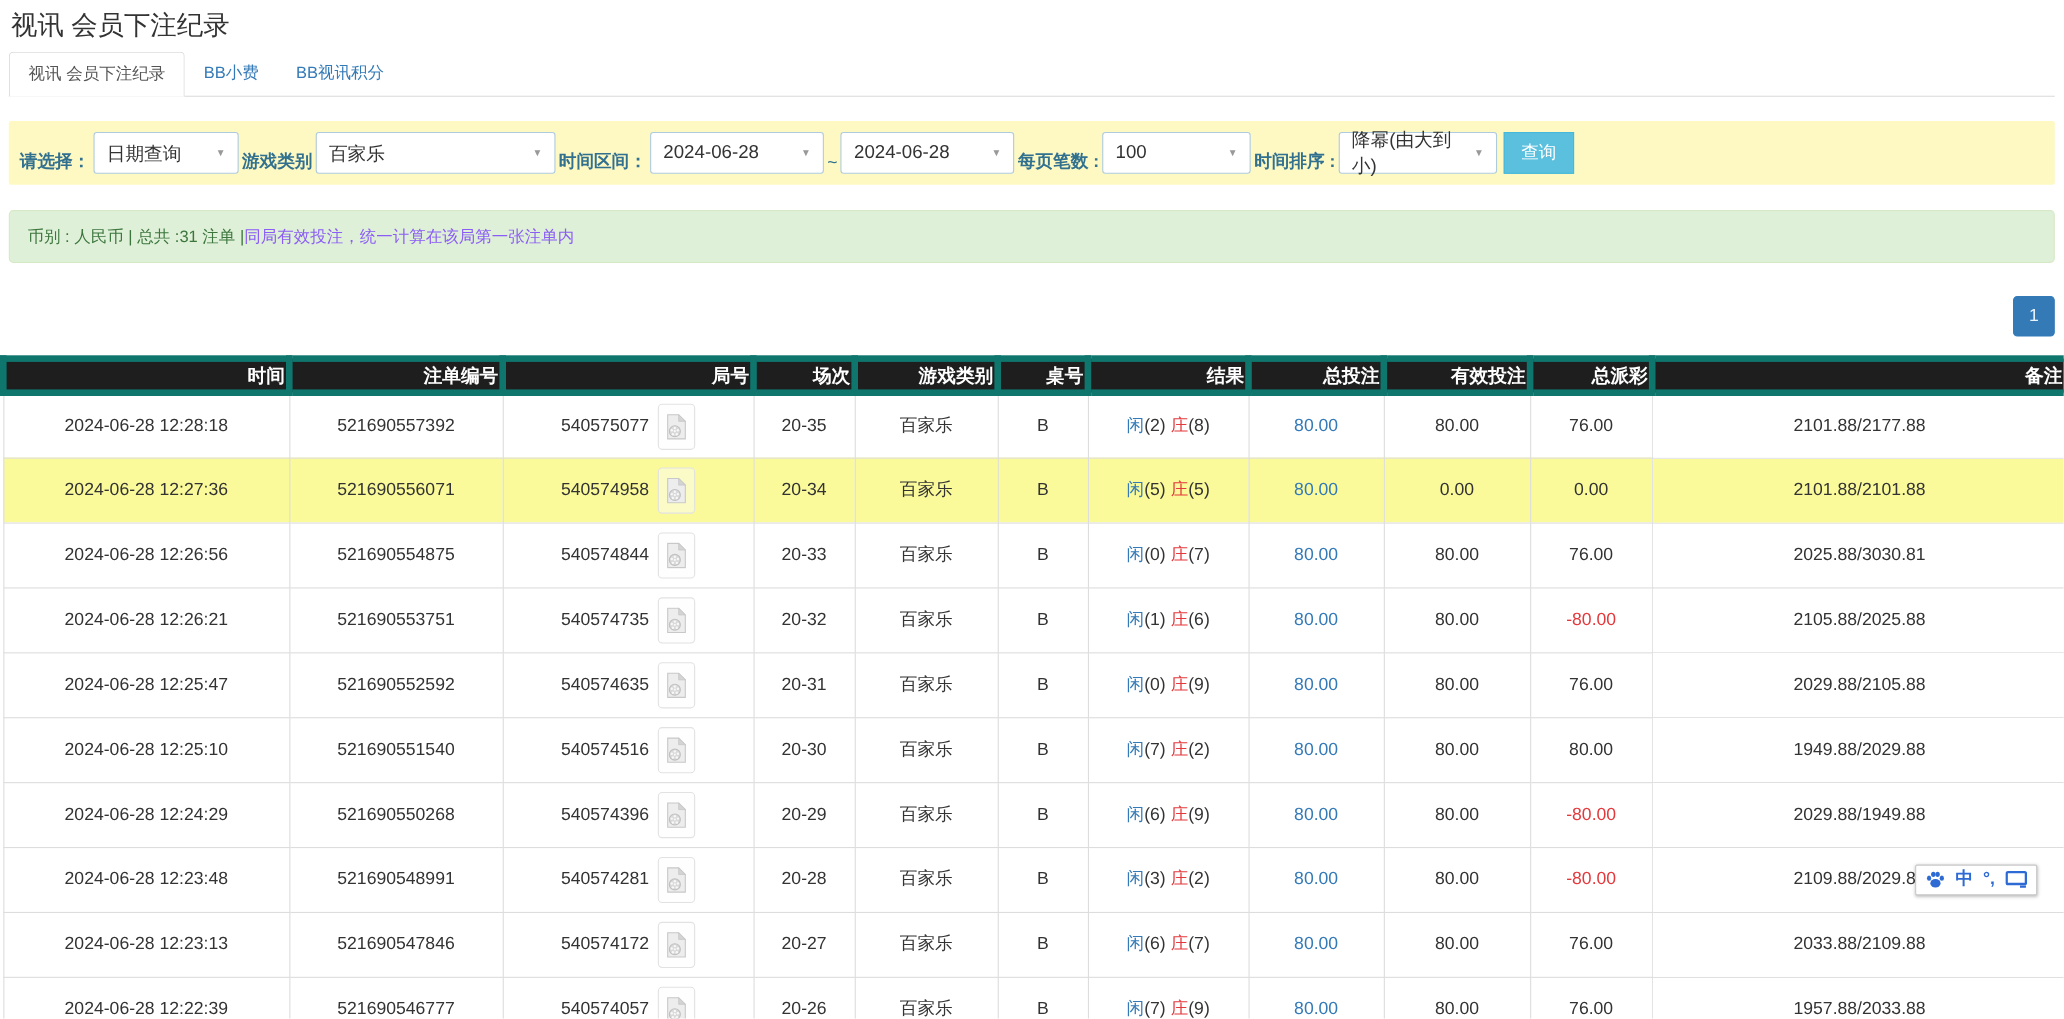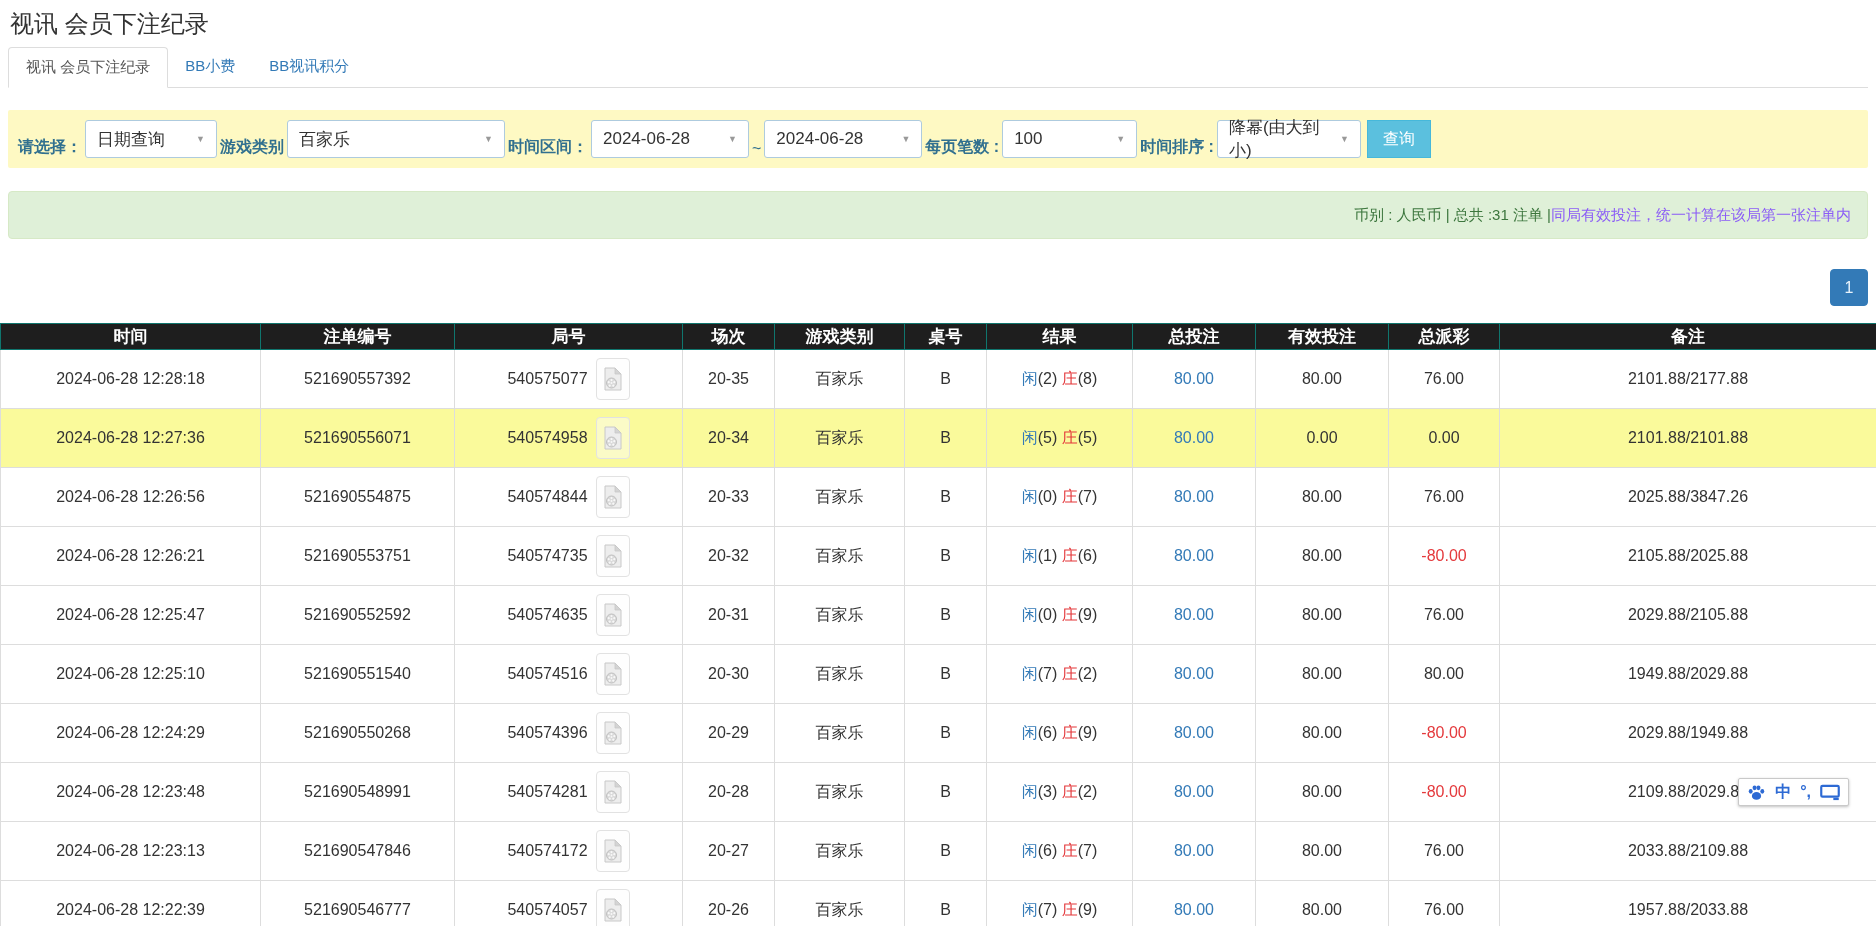--- a/index.html
+++ b/index.html
@@ -20,31 +20,31 @@
   .filterbar { margin:22px 8px 0; background:#fef9c3; padding:10px 10px; display:flex; align-items:flex-end; gap:3px; border-radius:2px; }
   .flabel { color:#31708f; font-weight:bold; font-size:16px; white-space:nowrap; }
   .select { background:#fff; border:1px solid #aecbde; border-radius:3px; height:38px; display:flex; align-items:center; justify-content:space-between; padding:0 11px; font-size:17px; color:#333; cursor:pointer; }
   .caret { color:#999; font-size:9px; margin-left:8px; }
   .w-query { width:132px; } .w-game { width:218px; } .w-date { width:158px; }
   .w-size  { width:135px; } .w-sort { width:144px; }
   .tilde { color:#31708f; font-size:16px; }
   .btn-search { background:#5bc0de; border:1px solid #46b8da; color:#fff; font-size:16px; height:38px; padding:0 15px; border-radius:0; cursor:pointer; margin-left:3px; }
 
   
-  .summary { margin:23px 8px 0; background:#dff0d8; border:1px solid #d6e9c6; border-radius:4px; padding:0 16px; height:48px; display:flex; align-items:center; justify-content:flex-end; font-size:15px; }
+  .summary { margin:23px 8px 0; background:#dff0d8; border:1px solid #d6e9c6; border-radius:4px; padding:0 16px; height:48px; display:flex; align-items:center; justify-content:flex-start; font-size:15px; }
   .sum-left { color:#3c763d; }
   .sum-right { color:#8b5cf6; }
 
   
   .pagerow { margin:30px 8px 17px; display:flex; justify-content:flex-end; }
   .page-btn { min-width:38px; height:37px; background:#337ab7; border:1px solid #337ab7; border-radius:4px; color:#e9f3fb; font-size:16px; cursor:pointer; }
 
   
   table { width:1876px; border-collapse:collapse; table-layout:fixed; }
-  thead th { background:#1e1e1e; color:#fff; font-size:17px; font-weight:bold; height:24px; border:1px solid #0f766e; text-align:center; }
+  thead th { background:#1e1e1e; color:#fff; font-size:17px; font-weight:bold; height:24px; border:6px solid #0f766e; text-align:right; }
   tbody td { border:1px solid #ddd; height:59px; text-align:center; font-size:16px; color:#333; background:#fff; vertical-align:middle; }
   tr.highlight td { background:#fafa9b; }
   .c-blue { color:#337ab7; }
   .c-red  { color:#e4393c; }
   .bet-link { color:#337ab7; cursor:pointer; }
   .round-wrap { display:inline-flex; align-items:center; gap:8px;justify-content:flex-end; }
   .slip-badge { display:inline-flex; align-items:center; justify-content:center; width:34px; height:42px; border:1px solid #e2e2e2; border-radius:4px; background:rgba(252,252,252,.45); cursor:pointer; }
   .remark-cell { position:relative; }
   .ime-bar { position:absolute; right:27px; top:50%; transform:translateY(-50%); background:#fff; border:1px solid #c9c9c9; border-radius:2px; box-shadow:0 1px 3px rgba(0,0,0,.25); display:flex; align-items:center; gap:9px; padding:4px 8px; }
   .ime-item { color:#2d6ad4; font-weight:bold; font-size:16px; line-height:18px; display:inline-flex; align-items:center; }
@@ -208,21 +208,21 @@
               </svg>
             </span>
           </span></td>
         <td>20-33</td>
         <td>百家乐</td>
         <td>B</td>
         <td><span class="c-blue">闲</span><span>(0)</span> <span class="c-red">庄</span><span>(7)</span></td>
         <td><span class="bet-link">80.00</span></td>
         <td>80.00</td>
         <td>76.00</td>
-        <td class="remark-cell"><span>2025.88/3847.26</span></td>
+        <td class="remark-cell"><span>2025.88/3030.81</span></td>
       </tr>
       <tr>
         <td>2024-06-28 12:26:21</td>
         <td>521690553751</td>
         <td><span class="round-wrap">
             <span>540574735</span>
             <span class="slip-badge">
               <svg width="18" height="24" viewBox="0 0 18 24">
                 <path d="M1 1h10l6 6v16H1z" fill="#ededed" stroke="#c8c8c8"></path>
                 <path d="M11 1l6 6h-6z" fill="#d4d4d4" stroke="#c8c8c8" stroke-width="0.8"></path>

